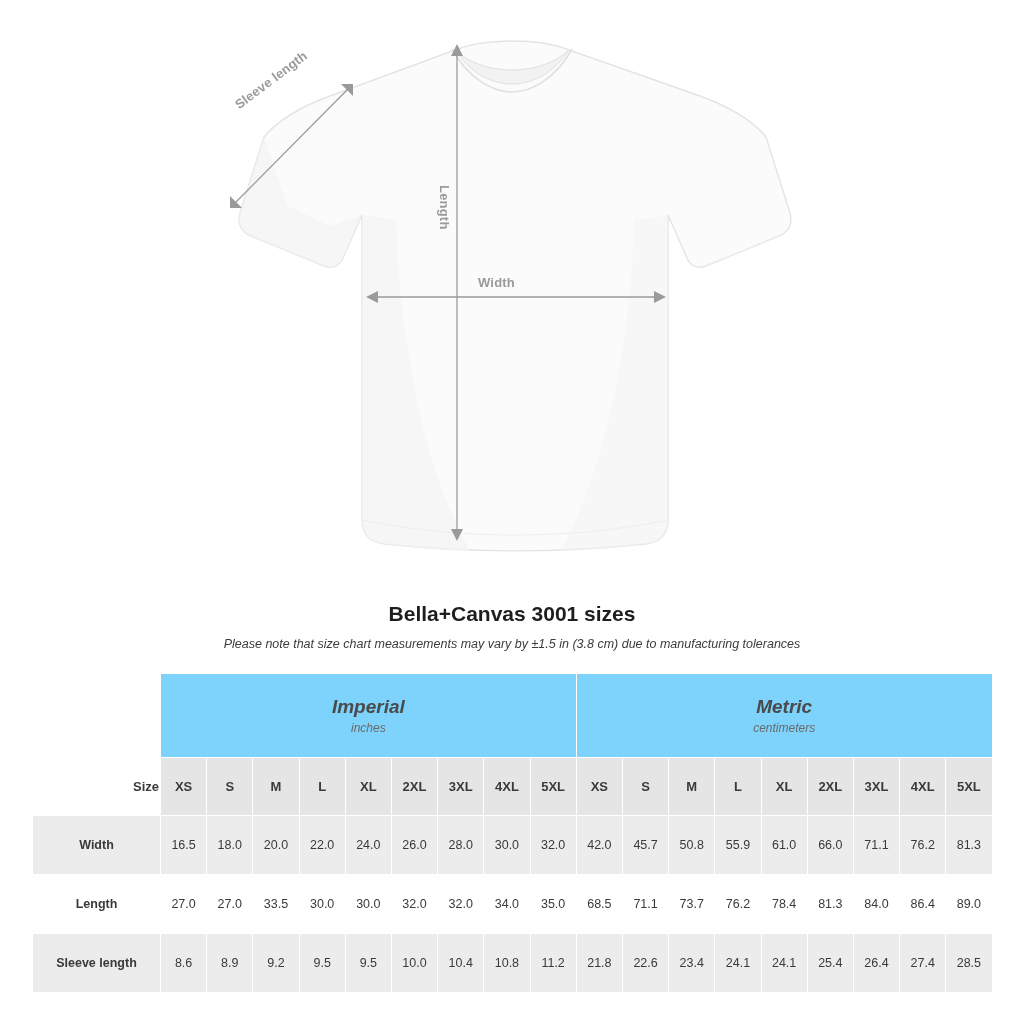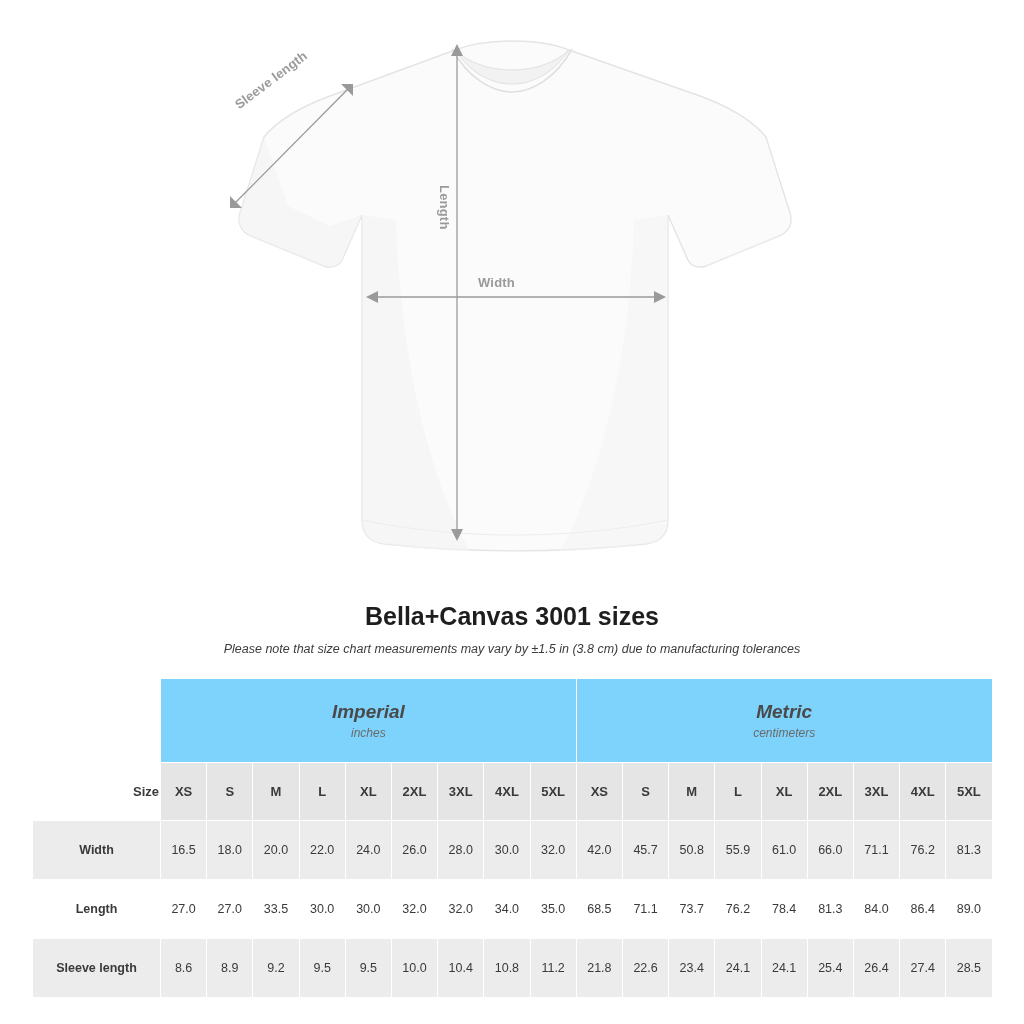--- a/index.html
+++ b/index.html
@@ -50,21 +50,21 @@
     left: 478px; top: 275px;
     white-space: nowrap;
   }
 
   
   .title-block {
     text-align: center;
     margin-top: 22px;
   }
   .chart-title {
-    font-size: 25px;
+    font-size: 21px;
     font-weight: bold;
     color: #1e1e1e;
     margin: 6px;
   }
   .chart-note {
     font-size: 12.5px;
     font-style: italic;
     color: #3c3c3c;
     margin: 11px 0 0 0;
   }

